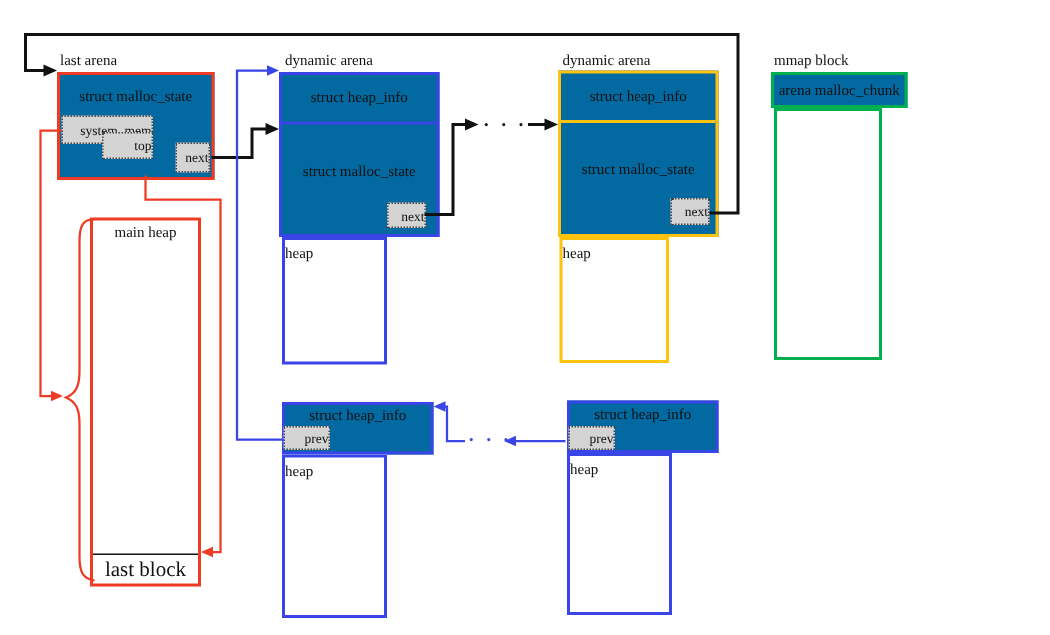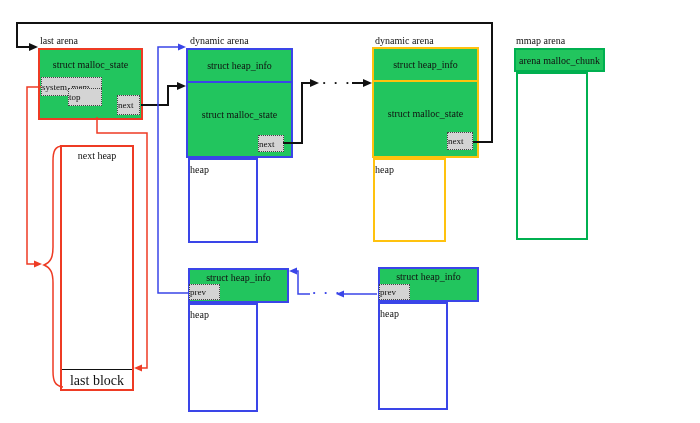--- a/index.html
+++ b/index.html
@@ -1,30 +1,30 @@
 <!DOCTYPE html>
 <html><head>
 <meta charset="utf-8">
 <style>
   html,body{margin:0;padding:0;background:#fff;}
   .canvas{position:relative;width:700px;height:423px;background:#ffffff;overflow:hidden;
           font-family:"Liberation Serif","DejaVu Serif",serif;color:#111;}
   .canvas *{box-sizing:border-box;}
   .wires{position:absolute;left:0;top:0;width:700px;height:423px;z-index:5;pointer-events:none;}
   .box{position:absolute;z-index:1;}
-  .gray{background:#22c55e;}
+  .gray{background:#0369a1;}
   .white{background:#ffffff;}
   .red-b{border:2px solid #ee3b24;}
   .blue-b{border:2px solid #3a45e8;}
   .orange-b{border:2px solid #ffc20e;}
   .green-b{border:2px solid #00b050;}
   .lbl{position:absolute;z-index:2;font-size:10px;line-height:11px;white-space:nowrap;}
   .title{display:block;text-align:center;font-size:10px;line-height:12px;}
   .field{position:absolute;border:1px dotted #444;background:#d4d4d4;font-size:9px;
-         display:flex;align-items:center;justify-content:flex-start;white-space:nowrap;}
+         display:flex;align-items:center;justify-content:flex-end;white-space:nowrap;}
   .sec{display:flex;align-items:center;justify-content:center;font-size:10px;}
   .heapbox{font-size:10px;padding-top:4px;}
   .lastblock{position:absolute;left:0;right:0;bottom:0;height:20px;border-top:1px solid #111;
              text-align:center;font-size:14px;padding-top:3px;}
   .dots{position:absolute;z-index:4;font-size:13px;font-weight:bold;letter-spacing:2px;white-space:nowrap;}
 </style>
 </head>
 <body>
 
 <div class="canvas">
@@ -56,37 +56,37 @@
 
     <polyline points="97,117 97,133 147,133 147,368 141,368" fill="none" stroke="#ee3b24" stroke-width="1.5"></polyline>
     <polygon points="134,368 142,364.5 142,371.5" fill="#ee3b24"></polygon>
 
     <path d="M63,146 C55,146 53,151 53,161 L53,247 C53,257 51,262 44,265 C51,268 53,273 53,283 L53,371 C53,381 55,386 63,387" fill="none" stroke="#ee3b24" stroke-width="1.5"></path>
   </svg>
 
   <div class="lbl" style="left:40px;top:35px">last arena</div>
   <div class="lbl" style="left:190px;top:35px">dynamic arena</div>
   <div class="lbl" style="left:375px;top:35px">dynamic arena</div>
-  <div class="lbl" style="left:516px;top:35px">mmap arena</div>
+  <div class="lbl" style="left:516px;top:35px">mmap block</div>
 
   <div class="box gray red-b" style="left:38px;top:48px;width:105px;height:72px">
     <span class="title" style="padding-top:9px">struct malloc_state</span>
     <div class="field" style="left:1px;top:27px;width:61px;height:19px">
       <span>system_mem</span>
     </div>
     <div class="field" style="left:28px;top:38px;width:34px;height:18px">
       <span>top</span>
     </div>
     <div class="field" style="left:77px;top:45px;width:23px;height:20px">
       <span>next</span>
     </div>
   </div>
 
   <div class="box white red-b" style="left:60px;top:145px;width:74px;height:246px">
-    <span class="title" style="padding-top:3px">next heap</span>
+    <span class="title" style="padding-top:3px">main heap</span>
     <div class="lastblock">
       <span>last block</span>
     </div>
   </div>
 
   <div class="box gray blue-b" style="left:186px;top:48px;width:107px;height:110px">
     <div class="sec" style="height:33px;border-bottom:2px solid #3a45e8">
       <span>struct heap_info</span>
     </div>
     <div class="sec" style="height:62px">

